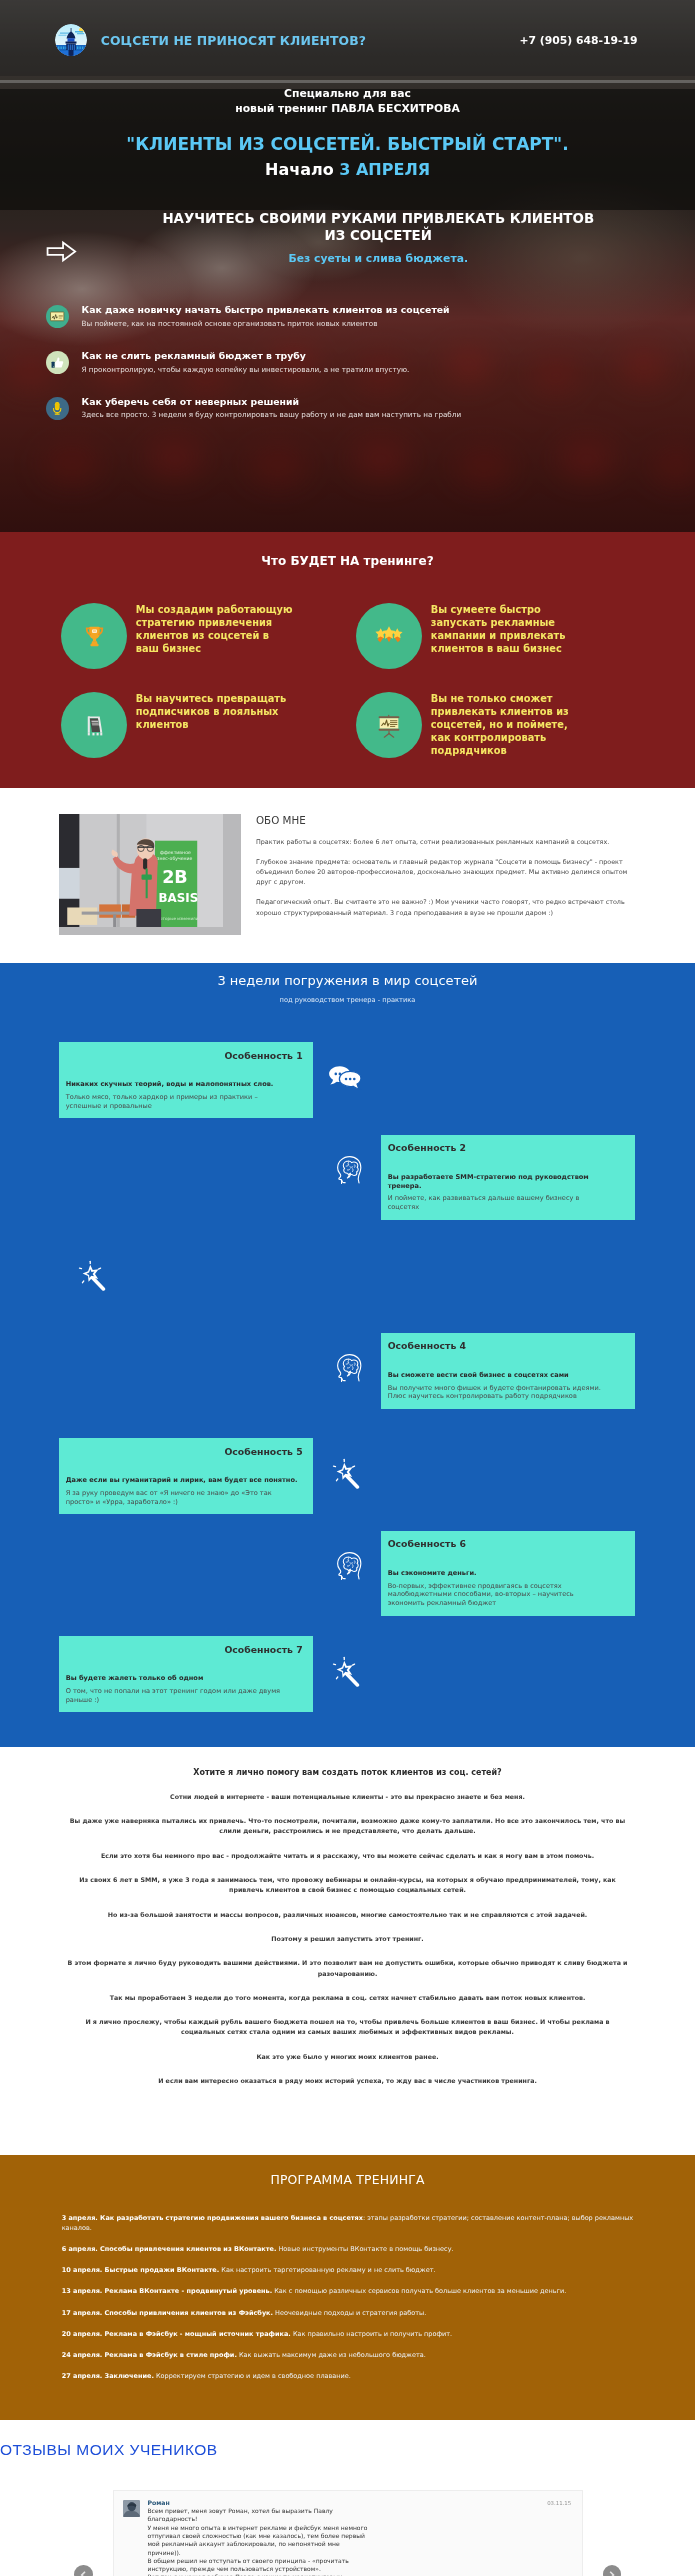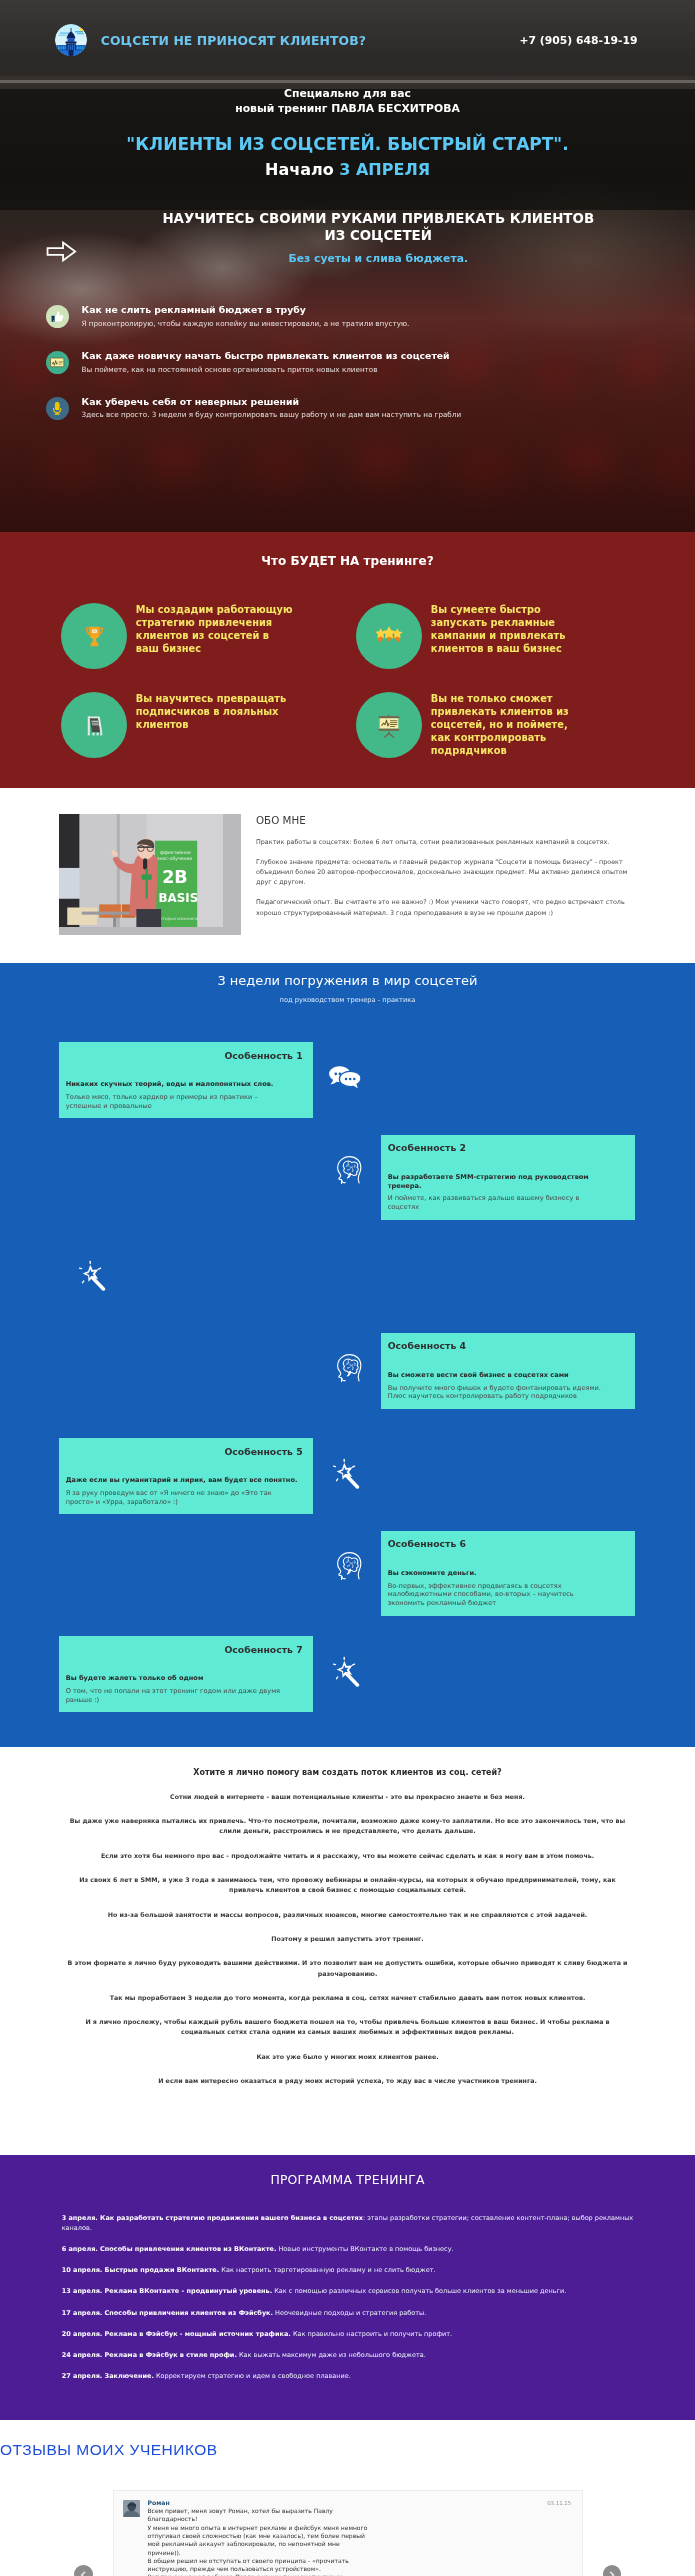--- a/index.html
+++ b/index.html
@@ -100,21 +100,21 @@
 .fico{width:46px;flex:0 0 46px;display:flex;align-items:center;justify-content:center;height:70px}
 .frow.left .fico{margin-left:8.2px}
 .frow.right .fico{margin-right:8.2px;order:-1}
 
 
 .story{background:#fff;padding:20.6px 0 0;text-align:center;height:408px}
 .story h3{font-size:8px;font-weight:700;color:#2b2b2b;font-family:"DejaVu Sans",sans-serif;margin-bottom:0;line-height:10.3px}
 .story p{width:565px;margin:0 auto;padding-top:14px;font-size:6.3px;line-height:10.3px;font-weight:700;color:#3b3b3b;font-family:"DejaVu Sans",sans-serif}
 
 
-.program{background:#4c1d95;padding:17.5px 0 0;height:265px}
+.program{background:#a16207;padding:17.5px 0 0;height:265px}
 .program h2{text-align:center;font-size:12.4px;font-weight:400;color:#fff;font-family:"DejaVu Sans",sans-serif;margin-bottom:0;letter-spacing:0.2px;line-height:14.4px}
 .plist{width:582px;margin:26px auto 0;padding-left:5.2px}
 .pitem{font-size:6.5px;line-height:10.3px;color:#eef4fb;font-family:"DejaVu Sans",sans-serif;margin-bottom:10.8px}
 .pitem b{font-weight:700;color:#fff}
 
 
 .tsec{background:#fff;padding:23px 0 0;height:284px}
 .tsec h2{text-align:left;font-size:15.5px;font-weight:400;color:#1d4ed8;font-family:"Liberation Sans",sans-serif;letter-spacing:0.5px;margin-bottom:0;line-height:14.4px}
 .tcarousel{position:relative;width:547px;margin:33px auto 0}
 .tslide{position:relative;width:470px;height:171px;margin:0 auto;background:#fafafa;border:0.5px solid #ededed;padding:7.2px 9.3px 7.2px;display:flex;overflow:hidden}
@@ -208,47 +208,47 @@
           </svg>
         </div>
         <div class="cta2txt">
           <div class="cta2h">НАУЧИТЕСЬ СВОИМИ РУКАМИ ПРИВЛЕКАТЬ КЛИЕНТОВ ИЗ СОЦСЕТЕЙ</div>
           <div class="cta2s">Без суеты и слива бюджета.</div>
         </div>
       </div>
 
       <div class="blist">
         <div class="bitem">
-          <div class="bico" style="background:#cfe3bb">
-            <svg width="14.4" height="13.4" viewBox="0 0 28 26" aria-hidden="true">
-              <rect x="3" y="11" width="6" height="12" rx="1" fill="#123b5e"></rect>
-              <circle cx="7.2" cy="21" r="1" fill="#cfe3bb"></circle>
-              <path d="M10 12c2.6-1.4 4.2-3.8 4.4-6.6.1-1.6 1.4-2.6 2.6-2.2 1.1.4 1.6 1.6 1.3 3L17.6 10h6.1c1.5 0 2.5 1.3 2 2.7l-2.6 8c-.3 1-1.2 1.7-2.3 1.7H10z" fill="#ffffff"></path>
-            </svg>
-          </div>
-          <div class="btxt">
-            <div class="btitle">Как не слить рекламный бюджет в трубу</div>
-            <div class="bsub">Я проконтролирую, чтобы каждую копейку вы инвестировали, а не тратили впустую.</div>
-          </div>
-        </div>
-        <div class="bitem">
           <div class="bico" style="background:#3fae8e">
             <svg width="14.4" height="11.3" viewBox="0 0 28 22" aria-hidden="true">
               <rect x="1" y="2" width="26" height="17" rx="1" fill="#f5efa8" stroke="#6b5a24" stroke-width="1.4"></rect>
               <path d="M4 14l2.5-4 2 6 2.5-9 2 7 1.8-3" fill="none" stroke="#3b3313" stroke-width="1.4"></path>
               <g fill="#9a8a4a">
                   <rect x="17" y="8" width="8" height="1.3"></rect>
                   <rect x="17" y="10.6" width="8" height="1.3"></rect>
                   <rect x="17" y="13.2" width="6" height="1.3"></rect>
                 </g>
             </svg>
           </div>
           <div class="btxt">
             <div class="btitle">Как даже новичку начать быстро привлекать клиентов из соцсетей</div>
             <div class="bsub">Вы поймете, как на постоянной основе организовать приток новых клиентов</div>
+          </div>
+        </div>
+        <div class="bitem">
+          <div class="bico" style="background:#cfe3bb">
+            <svg width="14.4" height="13.4" viewBox="0 0 28 26" aria-hidden="true">
+              <rect x="3" y="11" width="6" height="12" rx="1" fill="#123b5e"></rect>
+              <circle cx="7.2" cy="21" r="1" fill="#cfe3bb"></circle>
+              <path d="M10 12c2.6-1.4 4.2-3.8 4.4-6.6.1-1.6 1.4-2.6 2.6-2.2 1.1.4 1.6 1.6 1.3 3L17.6 10h6.1c1.5 0 2.5 1.3 2 2.7l-2.6 8c-.3 1-1.2 1.7-2.3 1.7H10z" fill="#ffffff"></path>
+            </svg>
+          </div>
+          <div class="btxt">
+            <div class="btitle">Как не слить рекламный бюджет в трубу</div>
+            <div class="bsub">Я проконтролирую, чтобы каждую копейку вы инвестировали, а не тратили впустую.</div>
           </div>
         </div>
         <div class="bitem">
           <div class="bico" style="background:#3d6a86">
             <svg width="12.4" height="14.4" viewBox="0 0 24 28" aria-hidden="true">
               <rect x="7.5" y="2" width="9" height="16" rx="4.5" fill="#ffd400"></rect>
               <g stroke="#c8a400" stroke-width=".8">
                 <line x1="8.6" y1="5" x2="15.4" y2="5"></line>
                   <line x1="8" y1="7.2" x2="16" y2="7.2"></line>
                 <line x1="7.7" y1="9.4" x2="16.3" y2="9.4"></line>

